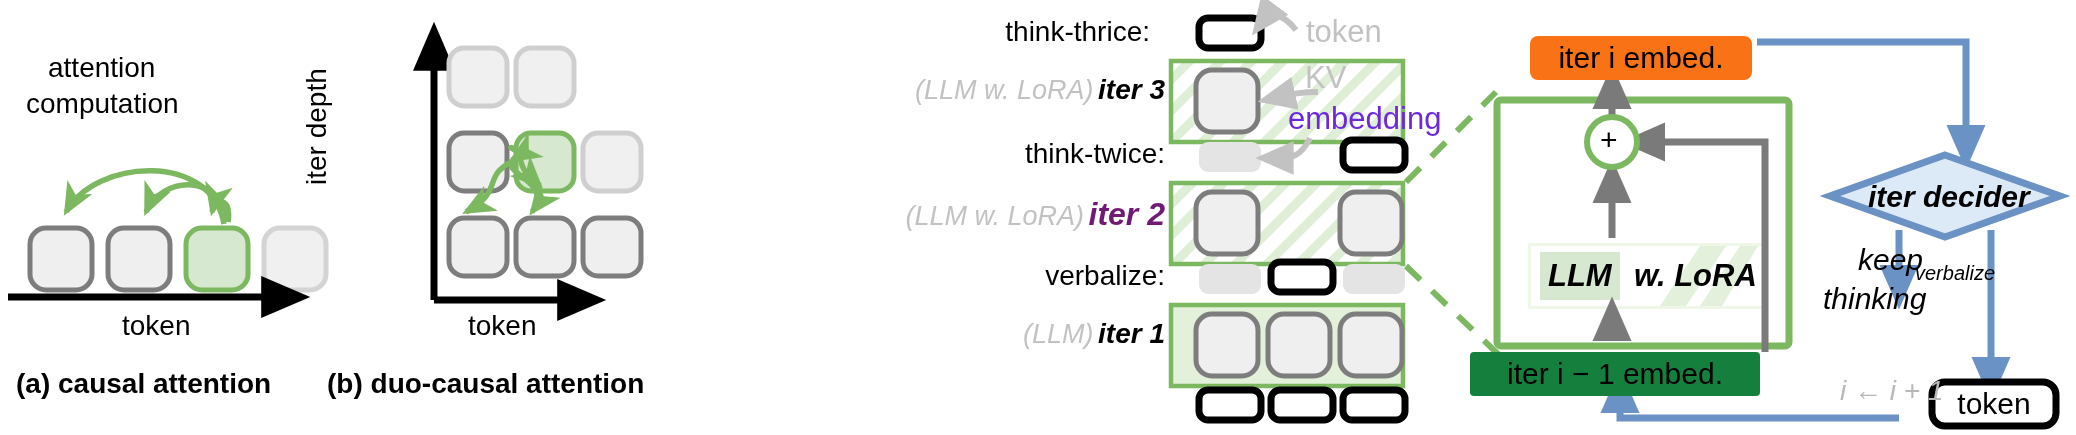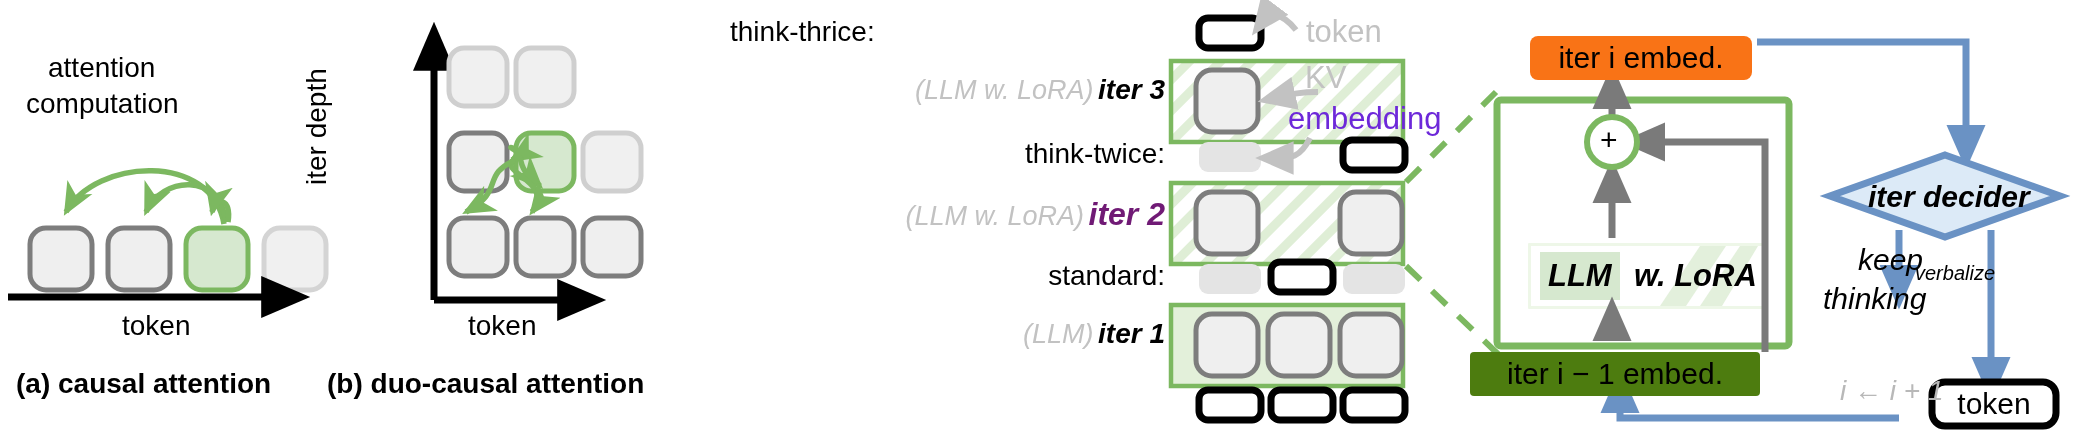--- a/index.html
+++ b/index.html
@@ -163,53 +163,53 @@
 
   <div class="txt plain" style="left:48px;top:52px;">attention</div>
   <div class="txt plain" style="left:26px;top:88px;">computation</div>
   <div class="txt axlbl" style="left:122px;top:310px;">token</div>
   <div class="txt cap" style="left:16px;top:368px;">(a) causal attention</div>
 
   <div class="txt axlbl" style="left:301px;top:185px;transform:rotate(-90deg);transform-origin:left top;">iter depth</div>
   <div class="txt axlbl" style="left:468px;top:310px;">token</div>
   <div class="txt cap" style="left:327px;top:368px;">(b) duo-causal attention</div>
 
-  <div class="txt plain" style="left:730px;top:16px;width:435px;">think-thrice:</div>
+  <div class="txt plain" style="left:715px;top:16px;width:435px;text-align:right;">think-thrice:</div>
 
   <div style="position:absolute;left:730px;top:74px;width:435px;text-align:right;white-space:nowrap;">
     <span class="ital grey" style="font-size:27px;">(LLM w. LoRA)</span>
     <span class="bi" style="font-size:28px;color:#000;">iter 3</span>
   </div>
 
   <div class="txt plain" style="left:730px;top:138px;width:435px;text-align:right;">think-twice:</div>
 
   <div style="position:absolute;left:730px;top:196px;width:435px;text-align:right;white-space:nowrap;">
     <span class="ital grey" style="font-size:27px;">(LLM w. LoRA)</span>
     <span class="bi" style="font-size:32px;color:#701a75;">iter 2</span>
   </div>
 
-  <div class="txt plain" style="left:730px;top:260px;width:435px;text-align:right;">standard:</div>
+  <div class="txt plain" style="left:730px;top:260px;width:435px;text-align:right;">verbalize:</div>
 
   <div style="position:absolute;left:730px;top:318px;width:435px;text-align:right;white-space:nowrap;">
     <span class="ital grey" style="font-size:27px;">(LLM)</span>
     <span class="bi" style="font-size:28px;color:#000;">iter 1</span>
   </div>
 
 
 
   <div class="txt greyd" style="left:1306px;top:14px;font-size:31px;color:#c2c2c2;">token</div>
   <div class="txt greyd" style="left:1305px;top:60px;font-size:31px;color:#c2c2c2;">KV</div>
   <div class="txt greyd" style="left:1288px;top:101px;font-size:31px;color:#6d28d9;">embedding</div>
 
   <div style="position:absolute;left:1530px;top:36px;width:222px;height:44px;background:#f97316;border-radius:8px;
               display:flex;align-items:center;justify-content:center;font-size:30px;">
     <span>iter i embed.</span>
   </div>
 
-  <div style="position:absolute;left:1470px;top:352px;width:290px;height:44px;background:#4d7c0f;border-radius:4px;
+  <div style="position:absolute;left:1470px;top:352px;width:290px;height:44px;background:#15803d;border-radius:4px;
               display:flex;align-items:center;justify-content:center;font-size:30px;">
     <span>iter i − 1 embed.</span>
   </div>
 
   <div class="txt" style="left:1600px;top:123px;font-size:30px;color:#000;">+</div>
 
   <div class="txt bi" style="left:1548px;top:258px;font-size:31px;">LLM</div>
   <div class="txt bi" style="left:1634px;top:258px;font-size:31px;">w. LoRA</div>
 
   <div class="txt bi" style="left:1868px;top:180px;font-size:30px;">iter decider</div>

